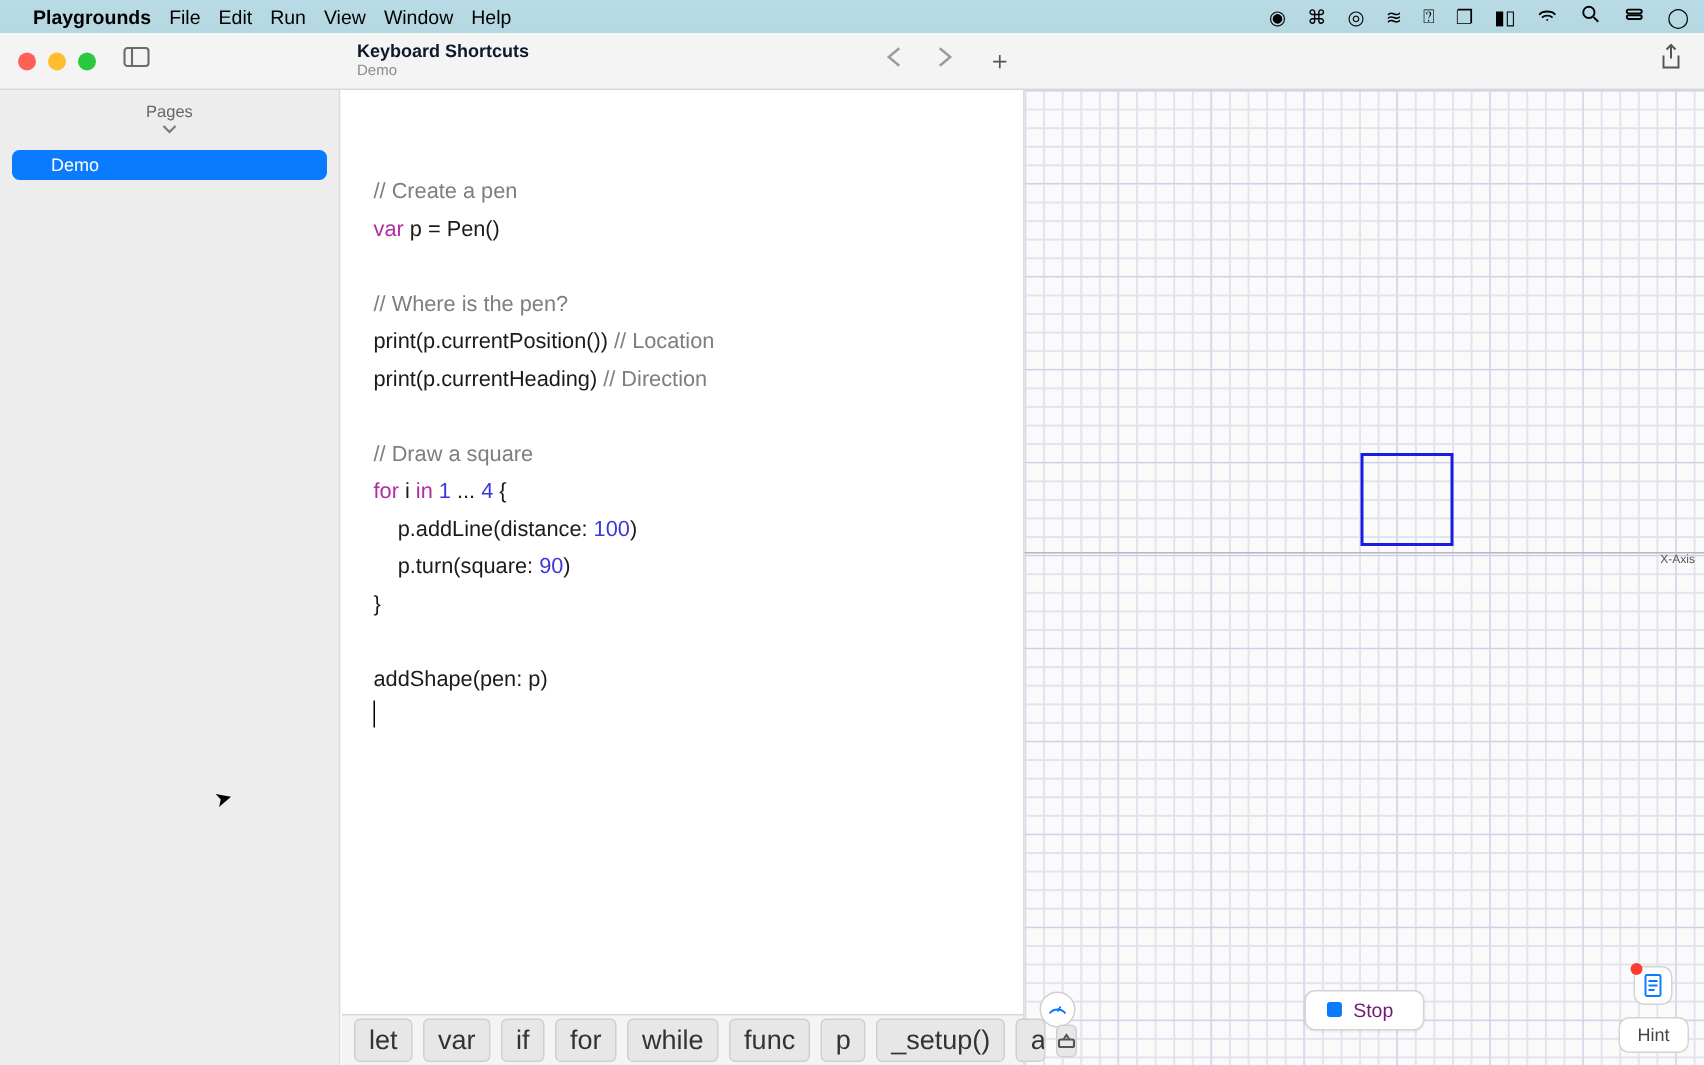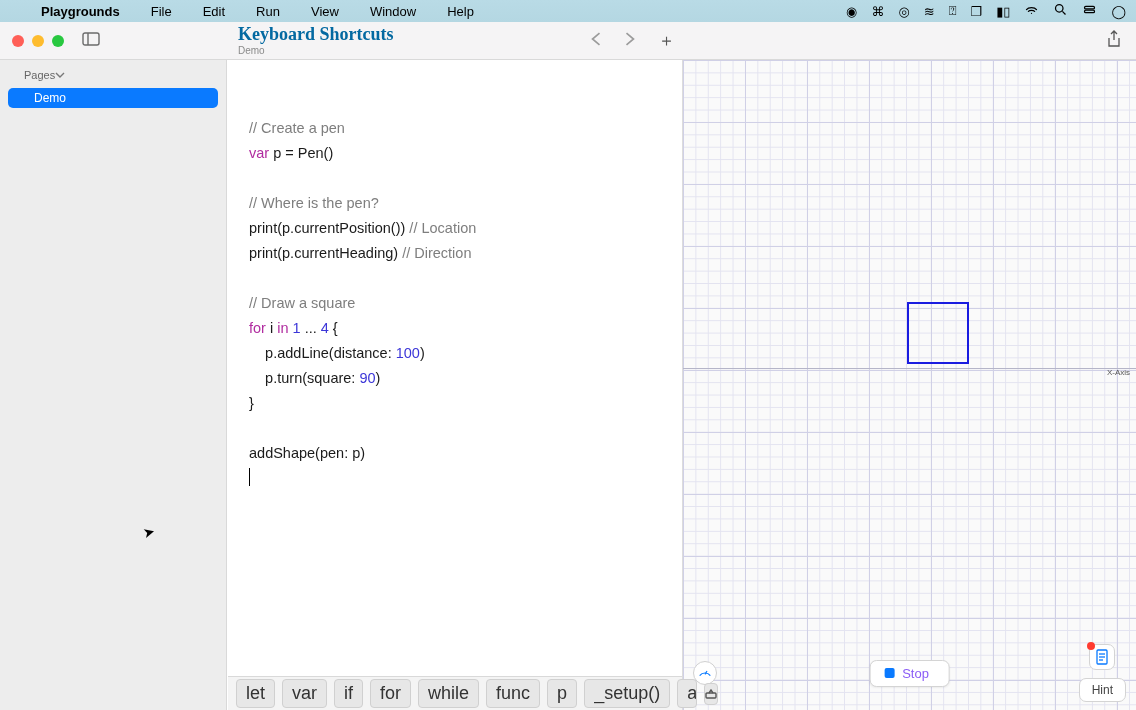--- a/index.html
+++ b/index.html
@@ -22,21 +22,21 @@
       display: flex;
       align-items: center;
       padding: 0 10px;
       font-size: 13px;
       color: #000;
       justify-content: space-between;
     }
     .menubar-left {
       display: flex;
       align-items: center;
-      gap: 31px;
+      gap: 12px;
     }
     .menubar-left .apple {
       font-size: 14px;
     }
     .menubar-left .appname {
       font-weight: 600;
     }
     .menubar-right {
       display: flex;
       align-items: center;
@@ -74,24 +74,23 @@
       color: #6b6b6b;
     }
     .toolbar-title {
       position: absolute;
       left: 238px;
       display: flex;
       flex-direction: column;
       line-height: 1.1;
     }
     .toolbar-title .t1 {
-      font-size: 18px;
+      font-size: 12px;
       font-weight: 600;
-      color: #0369a1;
-      font-family: Liberation Serif, serif;
+      color: #0f172a;
     }
     .toolbar-title .t2 {
       font-size: 10px;
       color: #8a8a8a;
     }
     .toolbar-nav {
       position: absolute;
       left: 590px;
       display: flex;
       gap: 22px;
@@ -116,23 +115,24 @@
     .sidebar {
       width: 227px;
       background: #ededed;
       border-right: 1px solid #d9d9d9;
       padding-top: 6px;
     }
     .sidebar-header {
       display: flex;
       justify-content: flex-start;
       align-items: center;
-      padding: 3px 24px;
+      padding: 3px 12px;
       font-size: 11px;
       color: #666;
+      flex-direction: column;
     }
     .sidebar-item {
       margin: 4px 8px;
       padding: 3px 10px 3px 26px;
       border-radius: 5px;
       font-size: 12px;
       color: #fff;
       background: #0a7aff;
       position: relative;
     }
@@ -264,21 +264,21 @@
       background: #fff;
     }
     .stop-btn {
       margin-left: auto;
       margin-right: auto;
       background: #fff;
       border: 1px solid #d4d4d4;
       border-radius: 7px;
       padding: 5px 20px 5px 14px;
       font-size: 13px;
-      color: #8b5cf6;
+      color: #701a75;
       display: flex;
       align-items: center;
       gap: 8px;
       box-shadow: 0 1px 2px rgba(0,0,0,0.06);
       position: absolute;
       left: 50%;
       transform: translateX(-50%);
     }
     .stop-sq {
       width: 10px;

